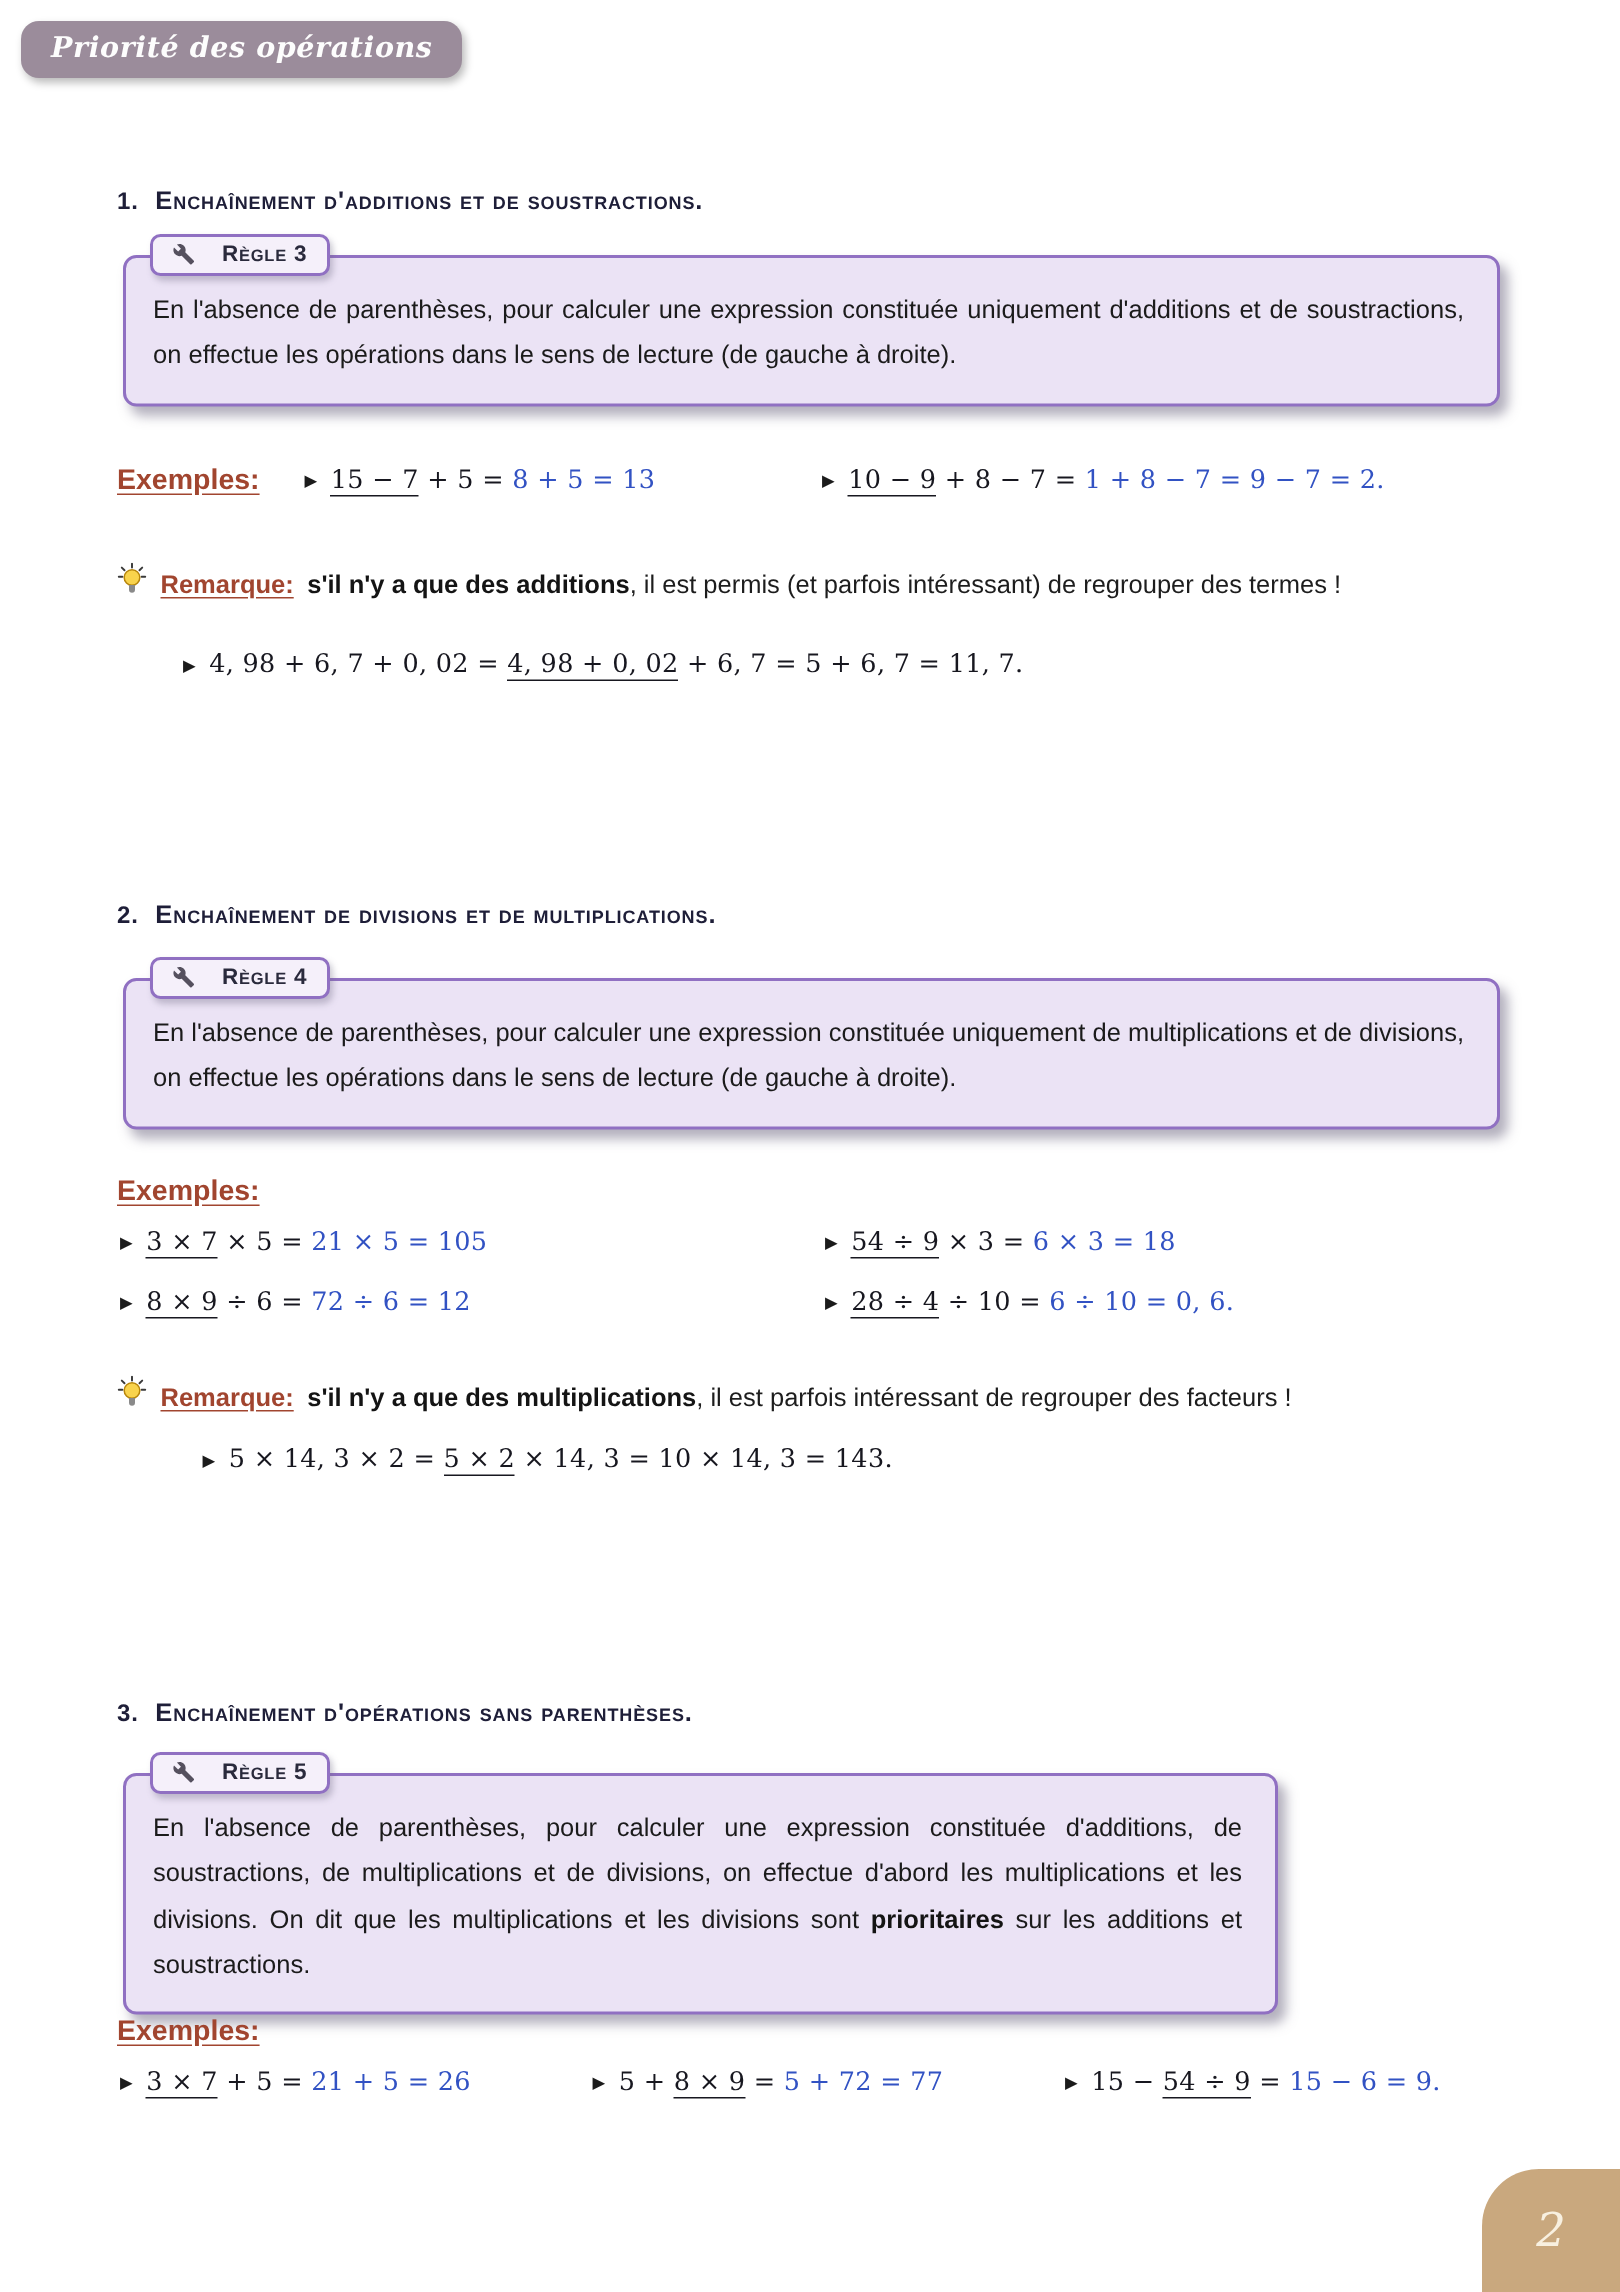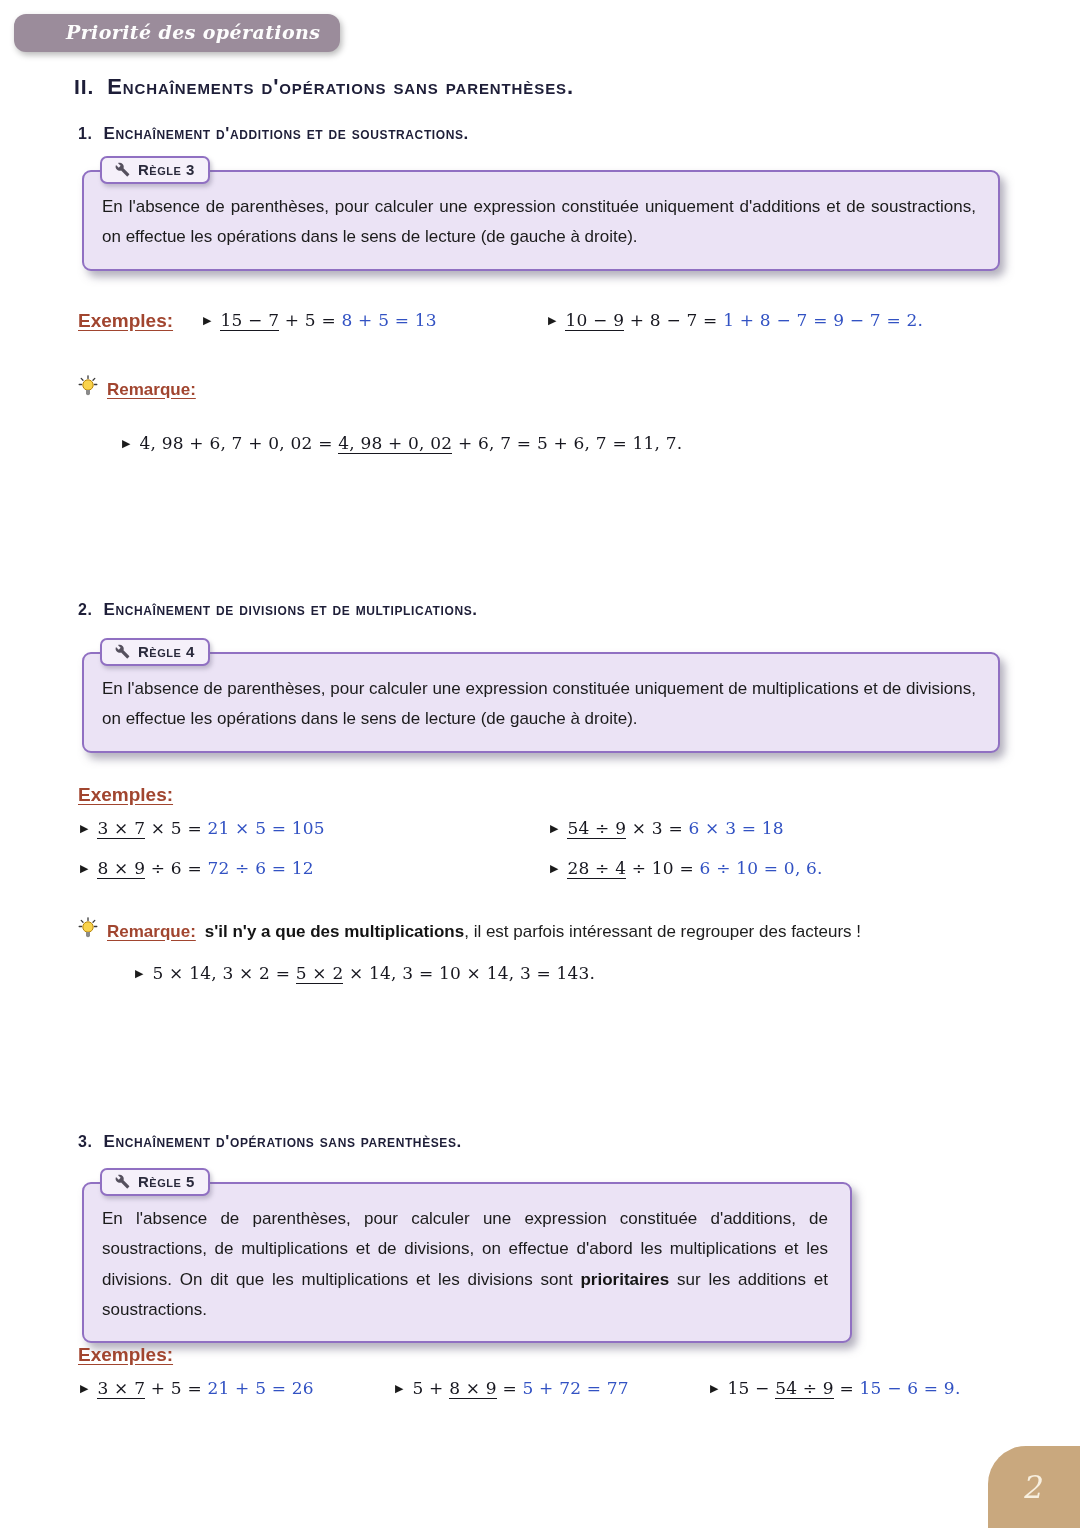--- a/index.html
+++ b/index.html
@@ -7,41 +7,41 @@
     --heading:#1e1e38; --badge-mauve:#9b8c9b; --page-tan:#c9a87e;
   }
   *{margin:0;padding:0;box-sizing:border-box;}
   html,body{background:#ffffff;}
   .page{position:relative;width:1080px;height:1528px;background:#ffffff;overflow:hidden;
         font-family:"Liberation Sans",sans-serif;}
 
   .chapter-badge{position:absolute;left:14px;top:14px;background:var(--badge-mauve);
     border-radius:12px;padding:7px 20px 9px;box-shadow:2px 3px 6px rgba(0,0,0,.28);}
   .chapter-badge-text{font-family:"DejaVu Serif",serif;font-style:italic;font-weight:700;
-    font-size:19px;color:#fdfdfd;letter-spacing:.4px;margin-left:32px;}
+    font-size:19px;color:#fdfdfd;letter-spacing:.4px;}
 
   .sec-title{position:absolute;display:flex;gap:13px;align-items:baseline;
     font-weight:700;color:var(--heading);letter-spacing:.9px;}
   .sec-title .sec-num{font-size:21px;}
   .sc-text{font-variant:small-caps;}
   .sec-title .sc-text{font-size:22px;}
 
   .sub-title{position:absolute;display:flex;gap:11px;align-items:baseline;
     font-weight:700;color:var(--heading);letter-spacing:.6px;}
   .sub-title .sub-num{font-size:16px;}
   .sub-title .sc-text{font-size:17px;}
 
   .rule-box{position:absolute;background:var(--rule-bg);border:2px solid var(--accent);
     border-radius:9px;box-shadow:5px 6px 8px rgba(105,100,125,.5);
     padding:20px 22px 16px 18px;}
   .rule-tab{position:absolute;top:-16px;left:16px;display:flex;align-items:center;gap:8px;
     background:#f5f0fa;border:2px solid var(--accent);border-radius:7px;
     padding:3px 13px 4px;box-shadow:2px 3px 4px rgba(105,100,125,.35);}
   .rule-tab-label{font-variant:small-caps;font-weight:700;font-size:15px;
-    color:#2a2a3c;letter-spacing:.5px;white-space:nowrap;}
+    color:#2a2a3c;letter-spacing:.5px;white-space:nowrap;margin-left:10px;}
   .rule-body{font-size:17px;line-height:1.78;color:#1b1b1b;text-align:justify;}
 
   .ex-label{position:absolute;font-weight:700;font-size:19px;color:var(--red);
     text-decoration:underline;text-underline-offset:3px;}
 
   .example{position:absolute;display:flex;align-items:center;white-space:nowrap;}
   .marker{font-family:"DejaVu Sans",sans-serif;font-size:11px;color:#1b1b1b;
     margin-right:9px;line-height:1;}
   .math{font-family:"DejaVu Serif",serif;font-size:17px;color:#17171f;letter-spacing:.2px;}
 
@@ -63,24 +63,20 @@
 </style>
 </head>
 <body>
 
 <div class="page">
 
   <div class="chapter-badge">
     <span class="chapter-badge-text">Priorité des opérations</span>
   </div>
 
-  <div class="sec-title" style="left:74px;top:74px">
-    <span class="sec-num">II.</span>
-    <span class="sc-text">Enchaînements d'opérations sans parenthèses.</span>
-  </div>
 
   <div class="sub-title" style="left:78px;top:124px">
     <span class="sub-num">1.</span>
     <span class="sc-text">Enchaînement d'additions et de soustractions.</span>
   </div>
 
   <div class="rule-box" style="left:82px;top:170px;width:918px">
     <div class="rule-tab">
       <svg class="wrench" viewBox="0 0 24 24" width="15" height="15">
           <path fill="#55505e" d="M22.7 19l-9.1-9.1c.9-2.3.4-5-1.5-6.9-2-2-5-2.4-7.4-1.3L9 6 6 9 1.6 4.7C.4 7.1.9 10.1 2.9 12.1c1.9 1.9 4.6 2.4 6.9 1.5l9.1 9.1c.4.4 1 .4 1.4 0l2.3-2.3c.5-.4.5-1.1.1-1.4z"></path>
@@ -107,20 +103,21 @@
         <line x1="10" y1="0.8" x2="10" y2="3.4"></line>
           <line x1="3.2" y1="3.4" x2="5.0" y2="5.2"></line>
         <line x1="16.8" y1="3.4" x2="15" y2="5.2"></line>
           <line x1="1.2" y1="9.5" x2="3.6" y2="9.5"></line>
         <line x1="16.4" y1="9.5" x2="18.8" y2="9.5"></line>
       </g>
       <circle cx="10" cy="10" r="5.2" fill="#f9d34c" stroke="#b8860b" stroke-width="1"></circle>
       <path d="M8 15 h4 v3.2 a2 2 0 0 1 -4 0 z" fill="#8a8a8a"></path>
     </svg>
     <span class="remark-label">Remarque:</span>
+    <span class="remark-text"><span class="seg-tb">s'il n'y a que des additions</span><span class="seg-t">, il est permis (et parfois intéressant) de regrouper des termes !</span></span>
   </div>
 
   <div class="example" style="left:122px;top:433px">
     <span class="marker">▶</span>
     <span class="math"><span class="seg-m">4, 98 + 6, 7 + 0, 02 = </span><span class="seg-mu">4, 98 + 0, 02</span><span class="seg-m"> + 6, 7 = 5 + 6, 7 = 11, 7.</span></span>
   </div>
 
   <div class="sub-title" style="left:78px;top:600px">
     <span class="sub-num">2.</span>
     <span class="sc-text">Enchaînement de divisions et de multiplications.</span>

